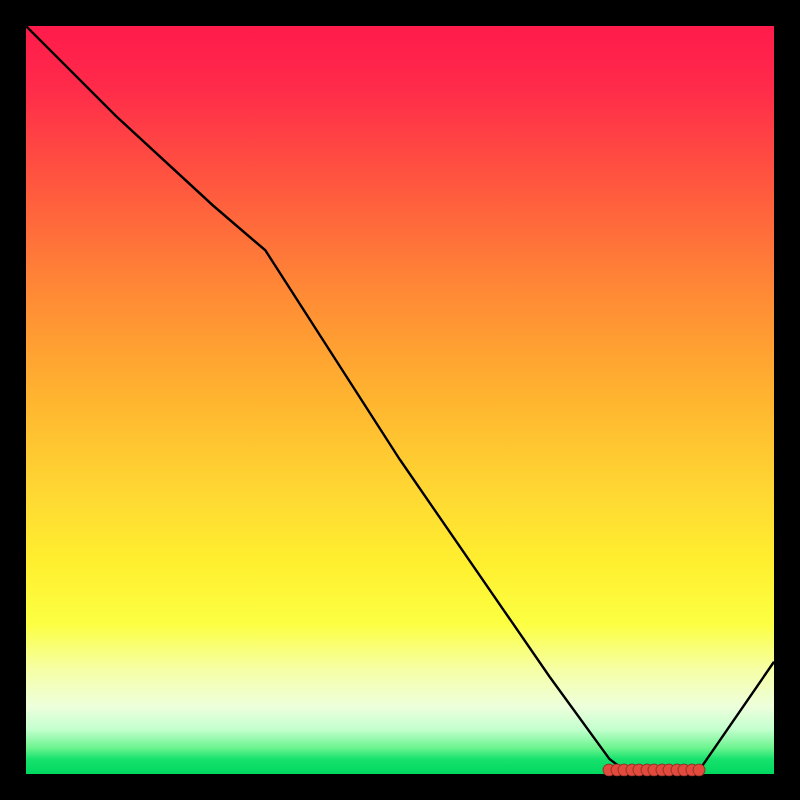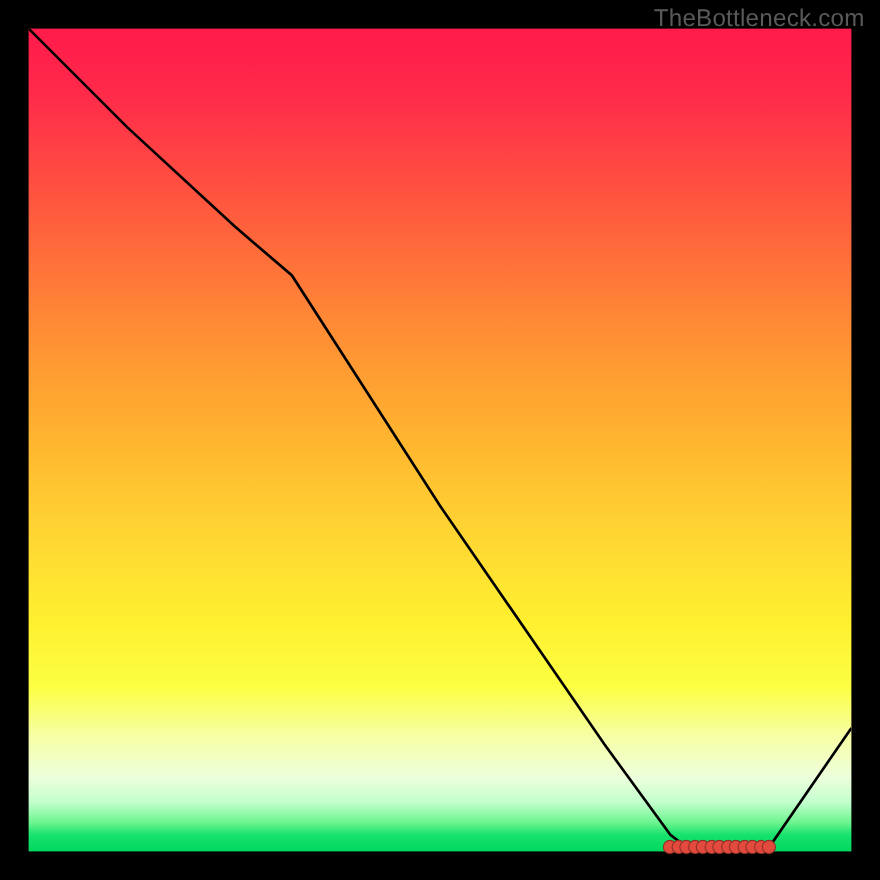--- a/index.html
+++ b/index.html
@@ -66,21 +66,20 @@
     background: #e24a3d;
     border: 1px solid rgba(0,0,0,0.35);
     transform: translate(-50%, -50%);
     z-index: 4;
   }
 </style>
 </head>
 <body>
 
 <div class="frame">
-  <div class="watermark">TheBottleneck.com</div>
 
   <div class="plot">
     <svg class="curve" viewBox="0 0 748 748" preserveAspectRatio="none">
       <path id="curve-path" d="M0.0 0.0 L89.8 89.8 L187.0 179.5 L239.4 224.4 L374.0 433.8 L523.6 650.8 L583.4 733.0 L598.4 744.3 L613.4 744.3 L628.3 744.3 L643.3 744.3 L658.2 744.3 L673.2 744.3 L748.0 635.8" fill="none" stroke="#000000" stroke-width="2.4"></path>
     </svg>
     <div id="markers">
         <div class="marker" style="left: 583.44px; top: 744.26px; background: rgb(226, 74, 61);"></div>
         <div class="marker" style="left: 590.92px; top: 744.26px; background: rgb(226, 74, 61);"></div>
         <div class="marker" style="left: 598.4px; top: 744.26px; background: rgb(226, 74, 61);"></div>
         <div class="marker" style="left: 605.88px; top: 744.26px; background: rgb(226, 74, 61);"></div>

